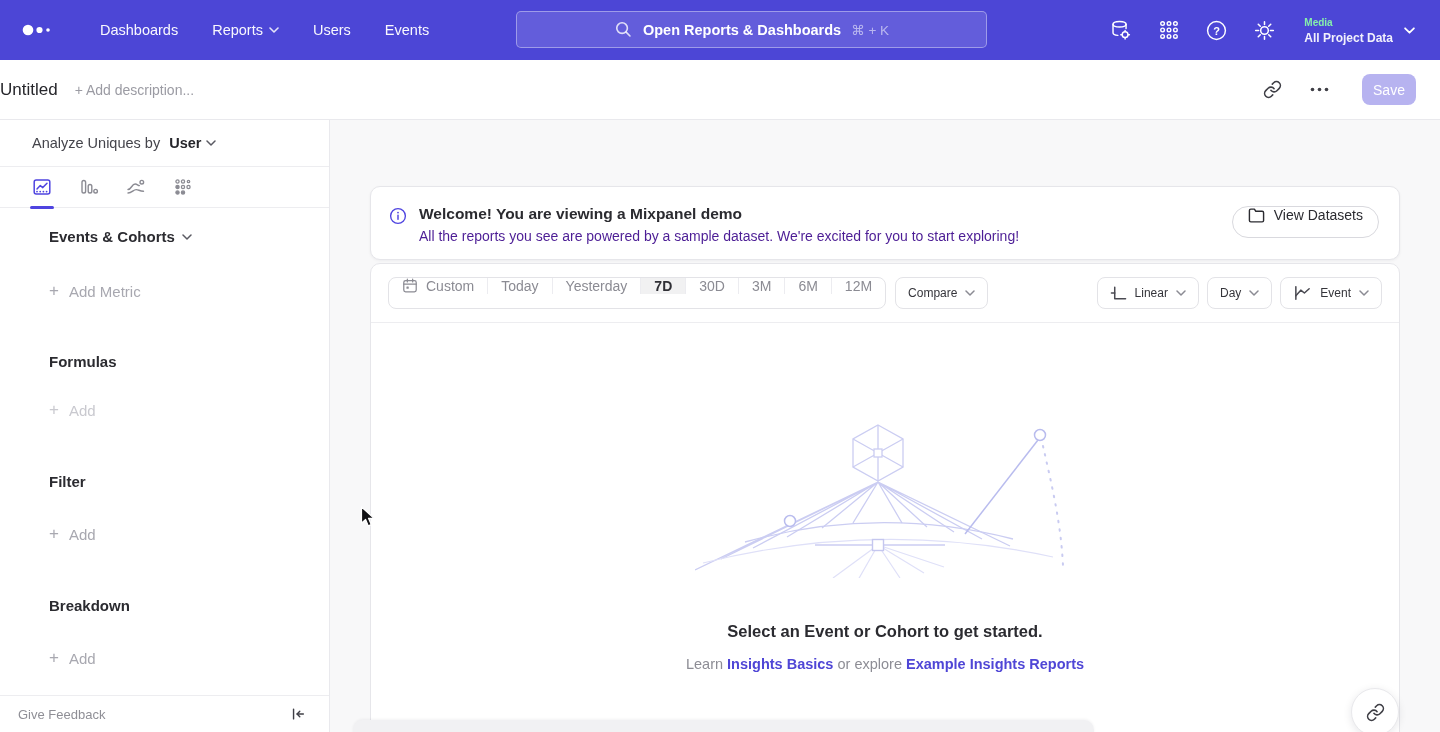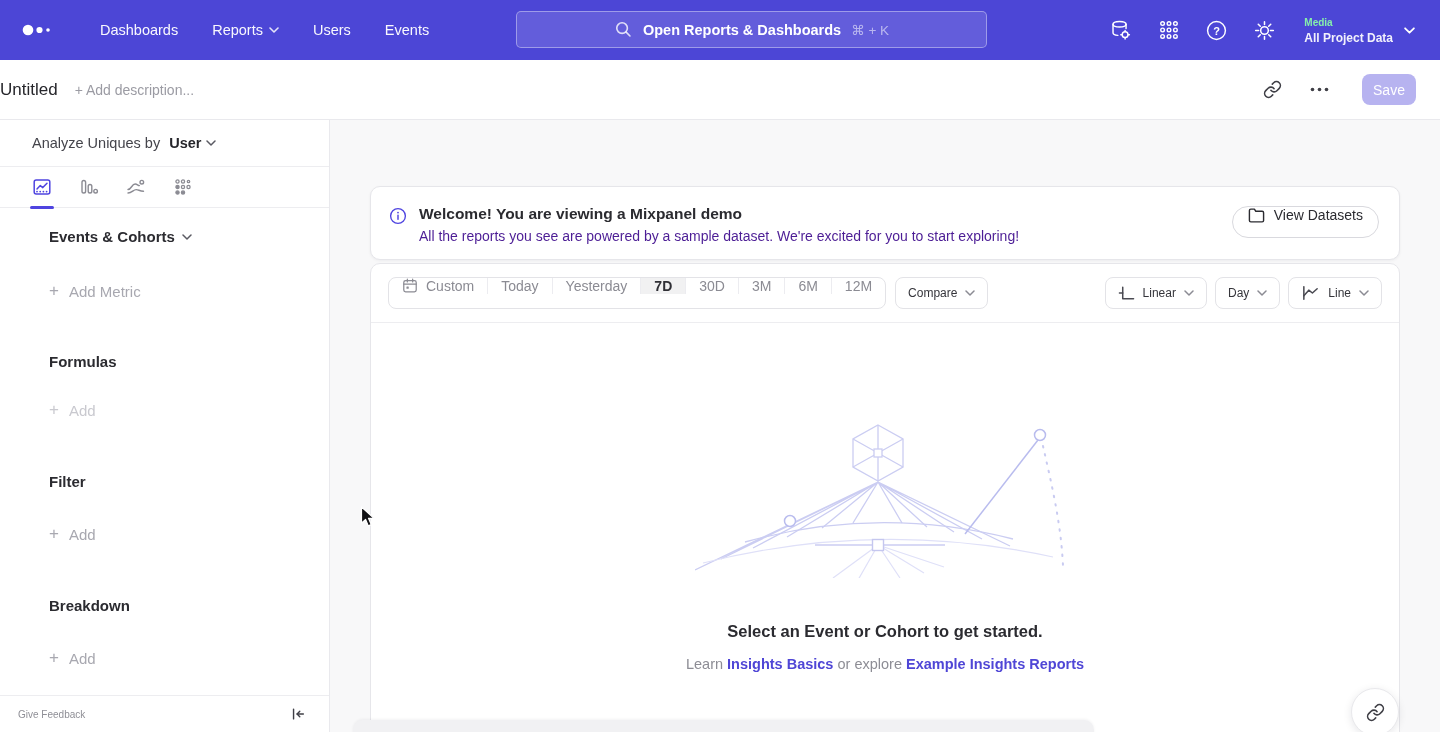--- a/index.html
+++ b/index.html
@@ -40,21 +40,21 @@
   .tab { width:20px; height:20px; display:flex; align-items:center; justify-content:center; cursor:pointer; color:#8b8b93; }
   .tab.sel { color:#4f44e0; }
   .tab-underline { position:absolute; left:30px; bottom:-2px; width:24px; height:3px; border-radius:2px; background:#4f44e0; }
   .side-pad { padding:0 49px; }
   .section-h { font-size:15px; font-weight:700; color:#2b2b30; display:flex; align-items:center; gap:7px; }
   .add-row { display:flex; align-items:center; gap:10px; font-size:15px; cursor:pointer; }
   .add-row .plus { font-size:17px; font-weight:400; }
   .c-gray { color:#a8a8b0; }
   .c-light { color:#c9c9cf; }
   .side-footer { position:absolute; left:0; bottom:0; width:329px; height:37px; border-top:1px solid #ededf0; background:#fff; display:flex; align-items:center; justify-content:space-between; padding:0 21px 0 18px; }
-  .feedback { font-size:10px; color:#8f8f96; cursor:pointer; }
+  .feedback { font-size:13px; color:#8f8f96; cursor:pointer; }
 
   
   .main { position:absolute; left:330px; top:120px; width:1110px; height:612px; background:#f8f8f9; }
   .banner { position:absolute; left:40px; right:40px; top:44px; height:74px; background:#fff; border:1px solid #e6e6ea; border-radius:10px; box-shadow:0 1px 3px rgba(20,20,40,.05); display:flex; align-items:flex-start; padding:18px 18px 0 18px;margin-top:22px; }
   .banner .txt { margin-left:12px; }
   .banner-title { font-size:15.5px; font-weight:700; color:#2b2b30; }
   .banner-sub { font-size:14px; color:#4c1d95; margin-top:5px; }
   .view-datasets { position:absolute; right:20px; top:19px; height:32px; border-radius:16px; border:1px solid #d9d9de; background:#fff; display:flex; align-items:flex-start; gap:9px; padding:0 15px; font-size:14px; font-weight:500; color:#2b2b30; cursor:pointer; }
 
   .chart-card { position:absolute; left:40px; right:40px; top:143px; height:560px; background:#fff; border:1px solid #e6e6ea; border-radius:10px 10px 0 0; }
@@ -354,21 +354,21 @@
             <span>Day</span>
             <svg class="chev" width="10" height="6" viewBox="0 0 10 6">
                 <path d="M1 1l4 4 4-4" fill="none" stroke="#8b8b93" stroke-width="1.5" stroke-linecap="round" stroke-linejoin="round"></path>
               </svg>
           </div>
           <div class="btn">
             <svg width="19" height="16" viewBox="0 0 20 16" fill="none" stroke="#4a4a52" stroke-width="1.6" stroke-linecap="round" stroke-linejoin="round">
                 <path d="M3 1.5v13"></path>
                 <path d="M3 11l5.2-6 3.8 3 5-4.5"></path>
               </svg>
-            <span>Line</span>
+            <span>Event</span>
             <svg class="chev" width="10" height="6" viewBox="0 0 10 6">
                 <path d="M1 1l4 4 4-4" fill="none" stroke="#8b8b93" stroke-width="1.5" stroke-linecap="round" stroke-linejoin="round"></path>
               </svg>
           </div>
         </div>
       </div>
 
       <div class="empty">
         <svg width="380" height="158" viewBox="0 0 380 158" style="margin:0 auto;" fill="none">
           <g stroke="#cbcdf2" stroke-width="1.3">

